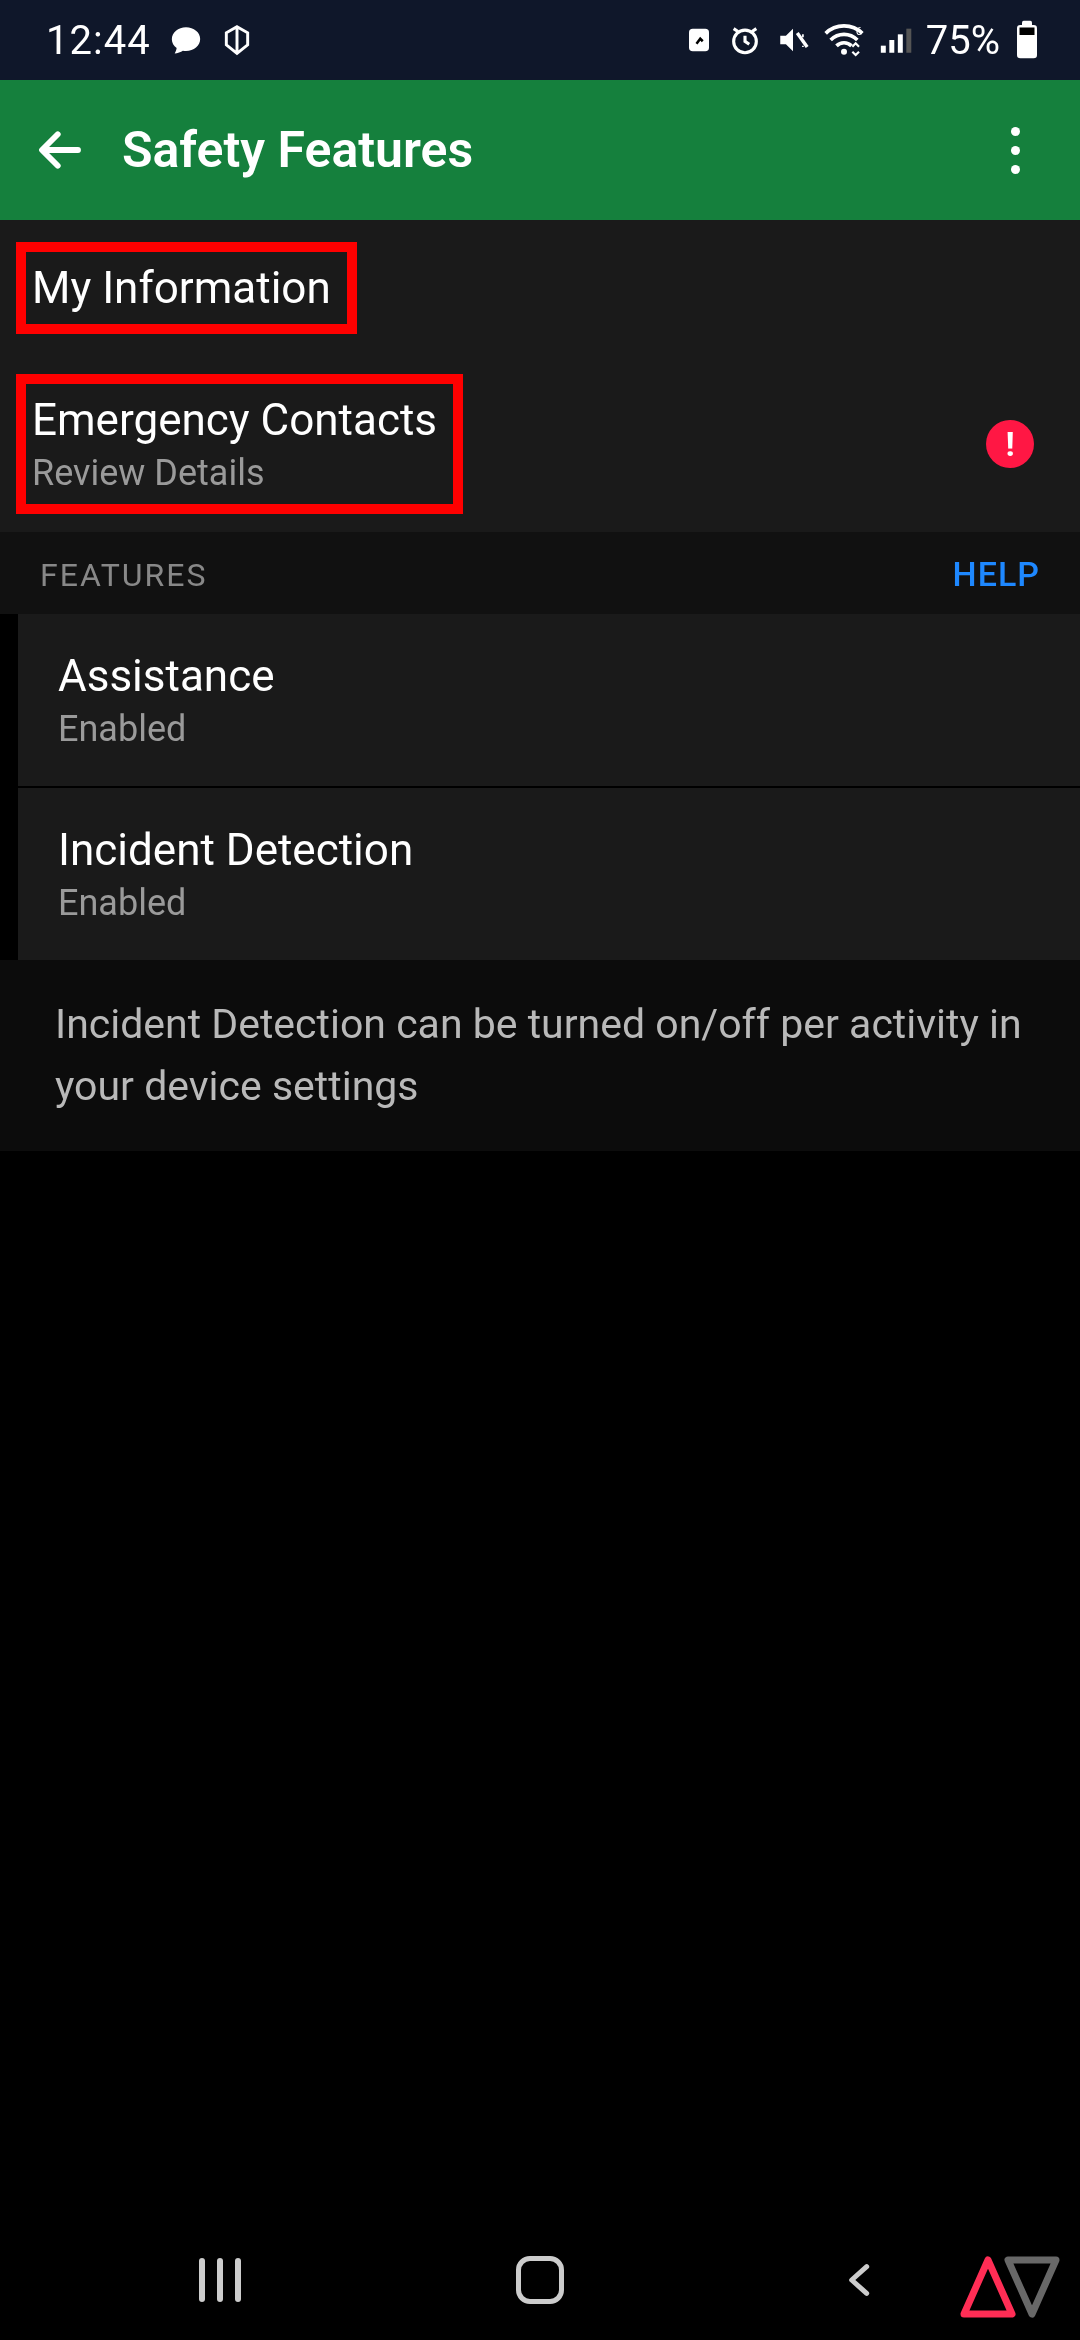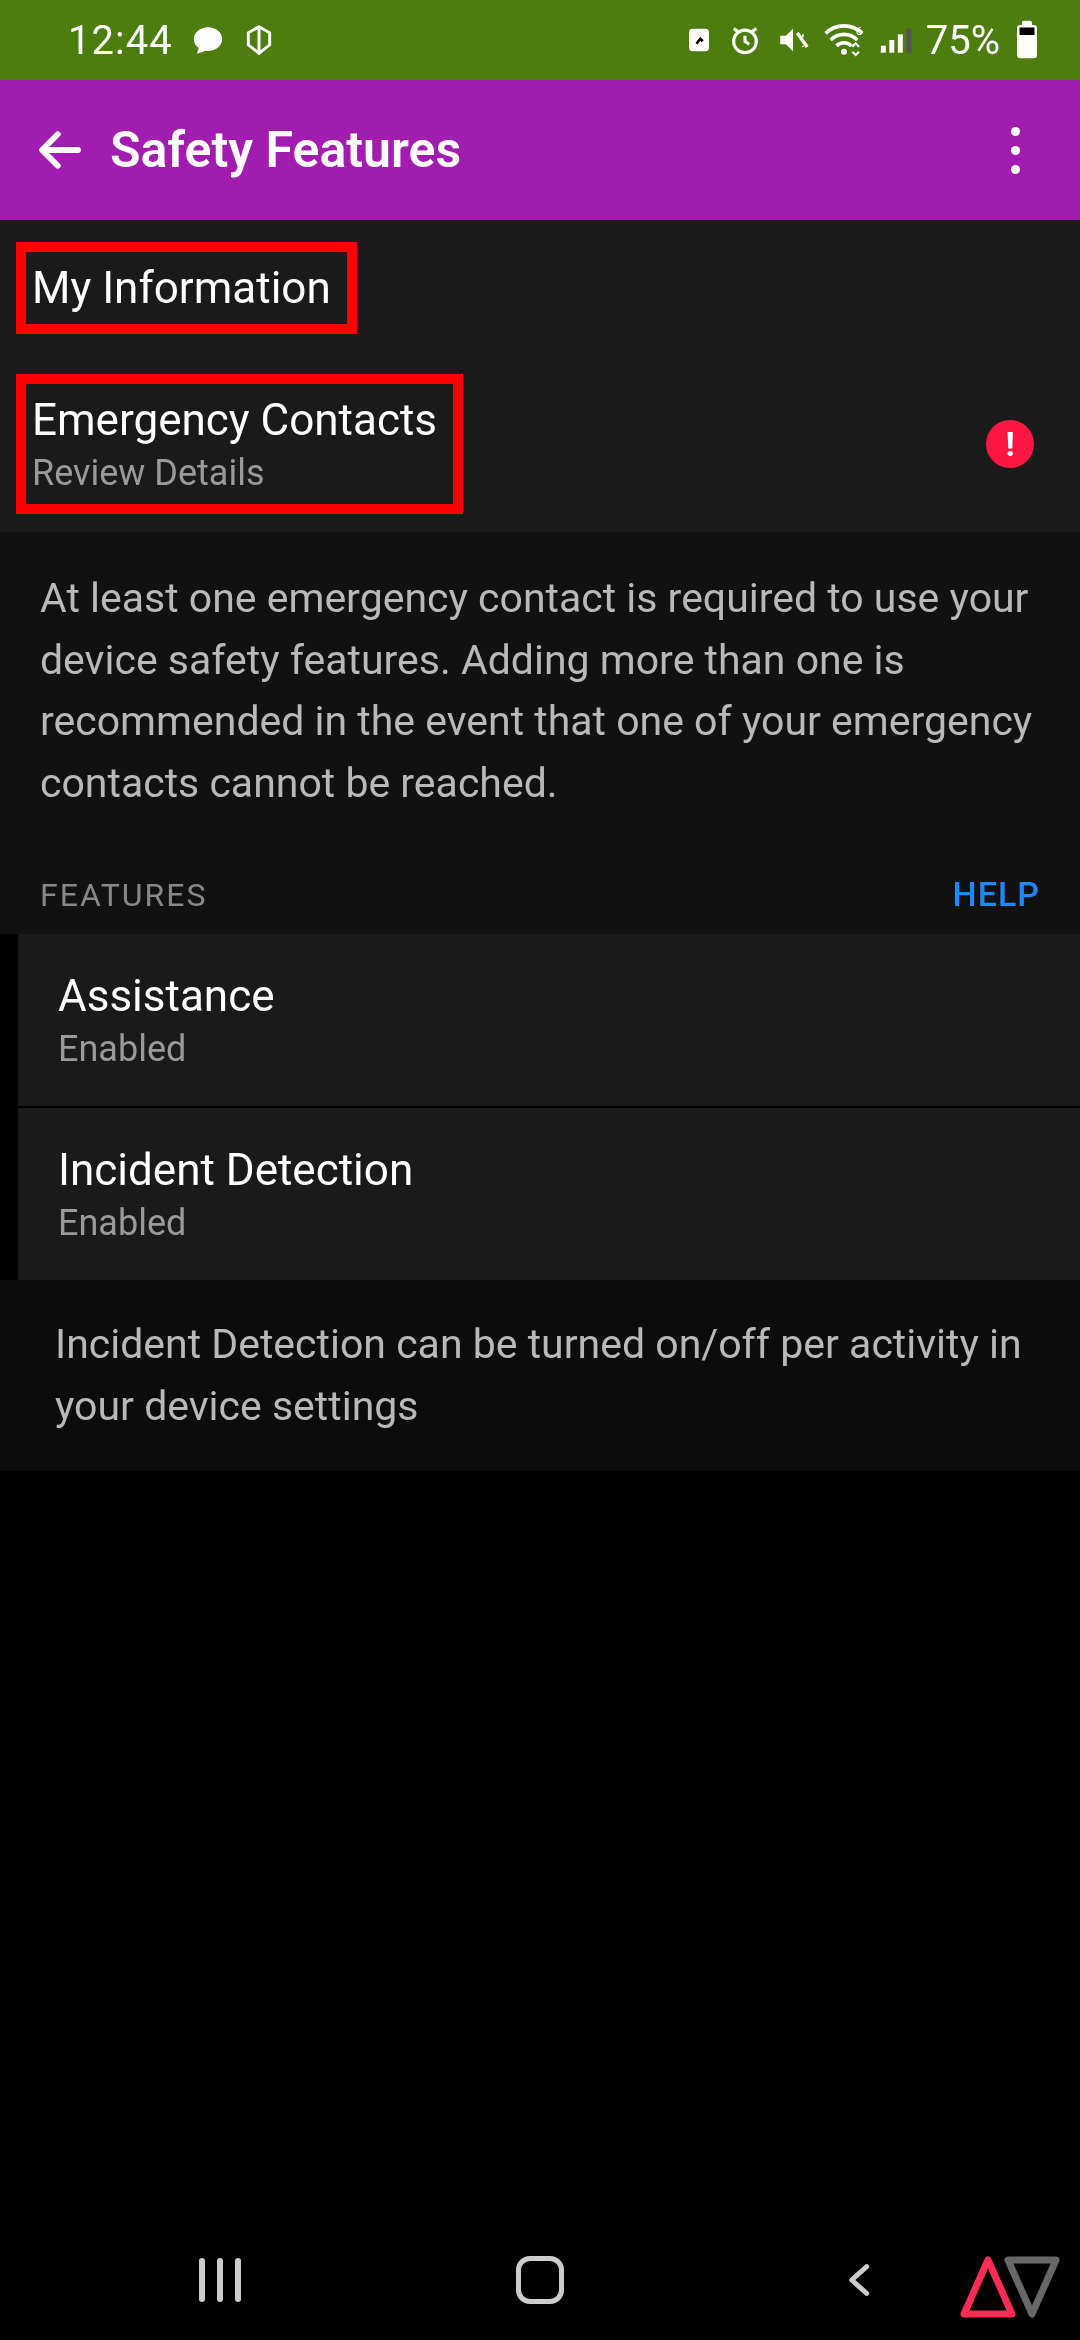--- a/index.html
+++ b/index.html
@@ -12,39 +12,39 @@
     overflow: hidden;
   }
   .screen { width: 1080px; height: 2340px; position: relative; display: flex; flex-direction: column; }
 
   
   .status-bar {
     height: 80px;
     display: flex;
     align-items: center;
     justify-content: space-between;
-    padding: 0 40px 0 68px;
-    background: #4d7c0f;
+    padding: 0 40px 0 46px;
+    background: #0f172a;
     font-size: 38px;
     font-weight: 400;
   }
   .status-left { display: flex; align-items: center; gap: 18px; }
   .status-right { display: flex; align-items: center; gap: 14px; }
   .clock { font-size: 40px; letter-spacing: 1px; }
   .battery-text { font-size: 40px; }
   .sb-icon { display: inline-flex; align-items: center; }
 
   
   .header {
     height: 140px;
-    background: #a21caf;
+    background: #15803d;
     display: flex;
     align-items: center;
     padding: 0 30px 0 30px;
-    gap: 20px;
+    gap: 32px;
   }
   .back-btn { width: 60px; height: 60px; display: flex; align-items: center; justify-content: center;}
   .title { font-size: 50px; font-weight: 600; flex: 1; }
   .overflow { width: 50px; height: 60px; display: flex; flex-direction: column; align-items: center; justify-content: center; gap: 10px; margin-right: 10px;}
   .overflow .dot { width: 9px; height: 9px; background: #fff; border-radius: 50%; }
 
   
   .content { flex: 1; background: #000; display: flex; flex-direction: column; }
   .info-block {
     background: #111111;
@@ -240,21 +240,20 @@
             <span class="list-item-title">Emergency Contacts</span>
             <span class="list-item-sub">Review Details</span>
           </div>
         </div>
         <div class="alert-badge">
             <span>!</span>
           </div>
       </div>
     </div>
 
-    <div class="info-block">At least one emergency contact is required to use your device safety features. Adding more than one is recommended in the event that one of your emergency contacts cannot be reached.</div>
 
     <div class="section-header">
       <span class="section-header-label">FEATURES</span>
       <span class="help-link">HELP</span>
     </div>
 
     <div class="feature-item">
       <div class="feature-title">Assistance</div>
       <div class="feature-sub">Enabled</div>
     </div>

